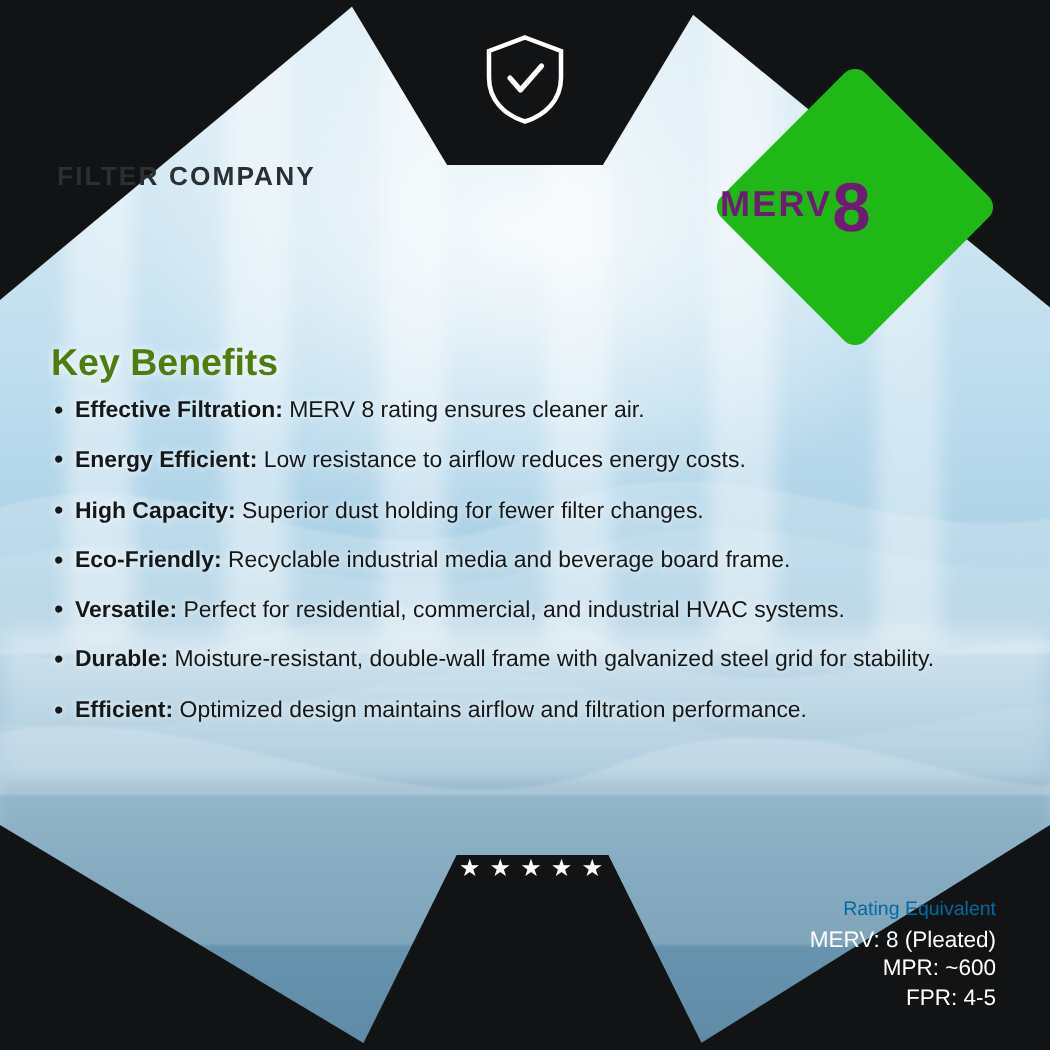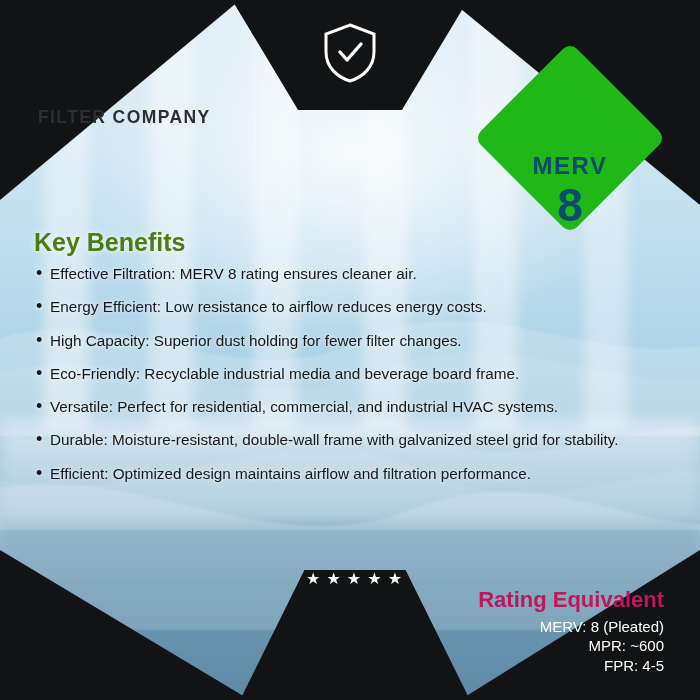--- a/index.html
+++ b/index.html
@@ -175,24 +175,24 @@
     width: 136px;
     height: 136px;
     background: #1fb816;
     transform: rotate(45deg);
     border-radius: 10px;
   }
   .diamond-text {
     position: absolute;
     inset: 0;
     display: flex;
-    flex-direction: column;
+    flex-direction: row;
     align-items: center;
-    justify-content: flex-end;
-    color: #0c4a6e;
+    justify-content: flex-start;
+    color: #701a75;
     font-weight: bold;
   }
   .diamond-merv {
     font-size: 24px;
     letter-spacing: 1.5px;
     margin-bottom: 2px;
   }
   .diamond-num {
     font-size: 46px;
     line-height: 1;
@@ -227,21 +227,21 @@
     text-shadow: 0 0 5px rgba(255,255,255,0.85);
   }
   .kb-bullet {
     flex: 0 0 auto;
     width: 14px;
     font-size: 18px;
     line-height: 1.1;
     color: #14181a;
   }
   .kb-text b {
-    font-weight: normal;
+    font-weight: bold;
   }
 
   
   .stars {
     position: absolute;
     left: 306px;
     top: 569px;
     width: 96px;
     display: flex;
     justify-content: space-between;
@@ -252,23 +252,23 @@
 
   
   .rating {
     position: absolute;
     right: 36px;
     bottom: 24px;
     text-align: left;
     width: 220px;
   }
   .rating-title {
-    font-size: 22px;
-    font-weight: bold;
-    color: #be185d;
+    font-size: 13px;
+    font-weight: normal;
+    color: #0369a1;
     margin-bottom: 4px;
     text-align: right;
   }
   .rating-line {
     font-size: 15px;
     color: #ffffff;
     line-height: 1.32;
     text-align: right;
     padding-left: 34px;
   }

